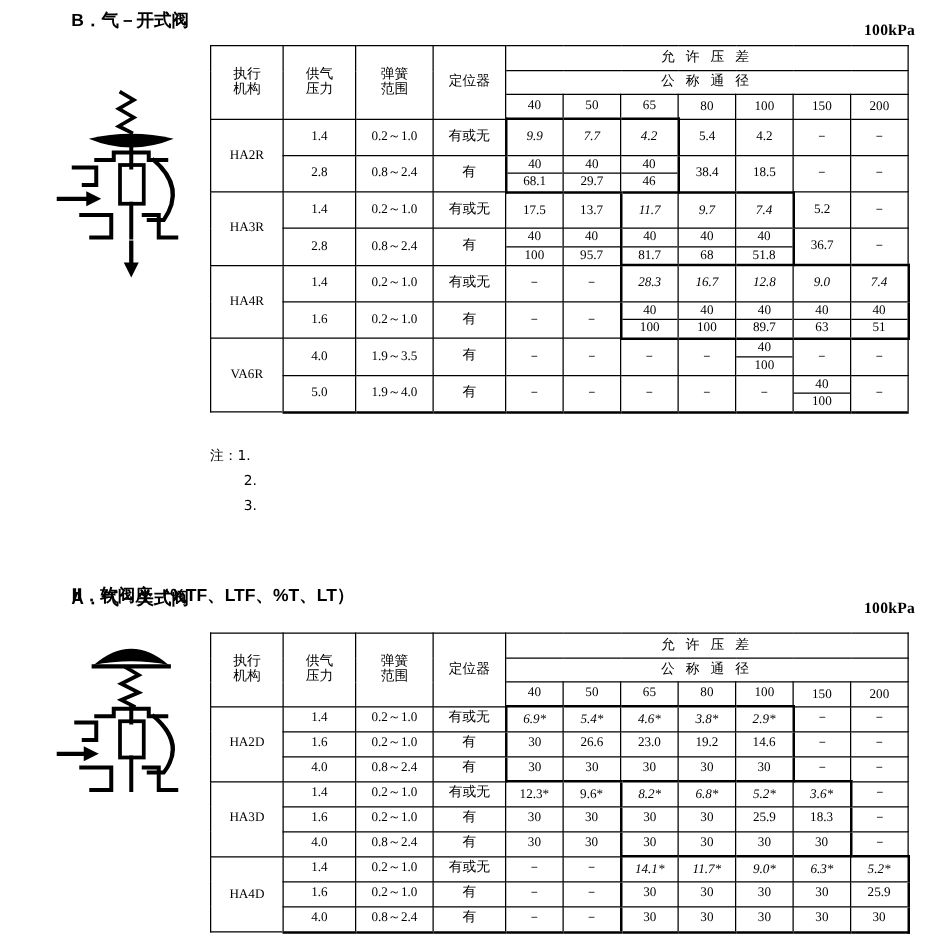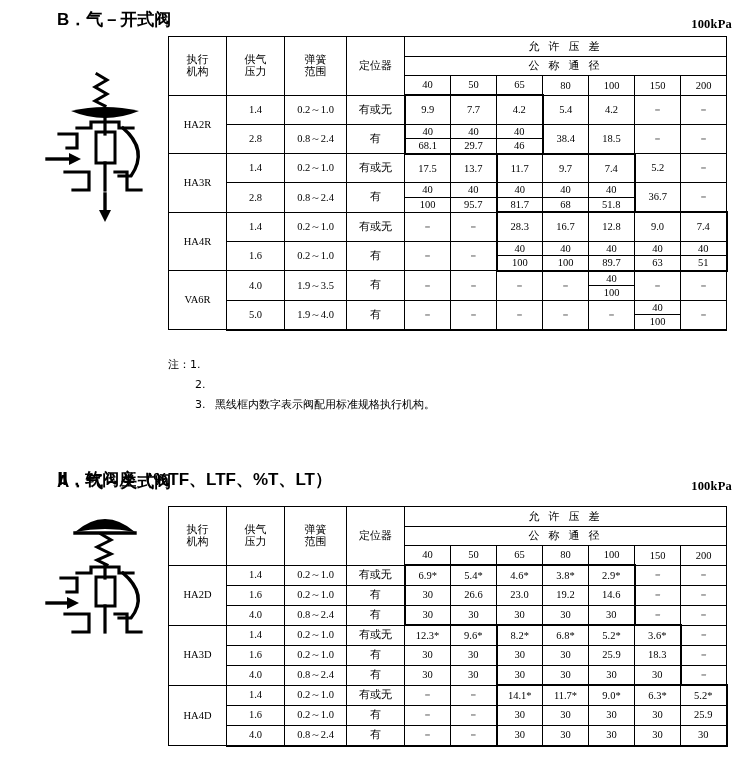--- a/index.html
+++ b/index.html
@@ -10,21 +10,21 @@
     color:#000;
     position:relative;
     overflow:hidden;
   }
   .page{position:relative;width:750px;height:757px;}
 
   
   .heading{
     position:absolute;
     font-family:"Liberation Sans","DejaVu Sans",sans-serif;
-    font-size:17px;font-weight:bold;color:#000;white-space:nowrap;
+    font-size:14px;font-weight:bold;color:#000;white-space:nowrap;
   }
   #sec-b{left:57px;top:8px;}
   #sec-2{left:57px;top:468px;text-align:right;}
   #sec-a{left:57px;top:470px;}
 
   .kpa{
     position:absolute;right:18px;
     font-family:"Liberation Serif","DejaVu Serif",serif;
     font-size:12.5px;font-weight:bold;letter-spacing:.2px;
   }
@@ -44,27 +44,27 @@
     color:#000;
   }
   table.t td,table.t th{
     border:1px solid #000;
     text-align:center;
     vertical-align:middle;
     padding:0;
     font-weight:normal;
     line-height:1.05;
   }
-  .cjk{font-family:Liberation Sans, sans-serif;font-size:11px;}
+  .cjk{font-family:Liberation Serif, serif;font-size:11px;}
   .hdr2{letter-spacing:3px;}
 
   
   .bl{border-left:2.2px solid #000 !important;}
   .br{border-right:2.2px solid #000 !important;}
-  .bt{border-top:2.2px solid #000 !important;}
+  .bt{border-top:2.2px solid #000 !important;font-style:italic;}
   .bb{border-bottom:2.2px solid #000 !important;}
 
   
   .split{padding:0 !important;}
   .split .sp-top,.split .sp-bot{height:50%;display:flex;align-items:center;justify-content:center;}
   .split .sp-top{border-bottom:1px solid #000;}
 
   
   .notes{
     position:absolute;left:168px;top:355px;width:570px;
@@ -352,21 +352,20 @@
   <div class="notes" id="notes-block">
       <div class="note-row n1">
         <span class="note-lbl">注：</span>
         <span class="note-num">1.</span>
       </div>
       <div class="note-row n2">
         <span class="note-num">2.</span>
       </div>
       <div class="note-row n3">
         <span class="note-num">3.</span>
-        <span>黑线框内数字表示阀配用标准规格执行机构。</span>
       </div>
     </div>
 
   <div class="heading" id="sec-2">Ⅱ．软阀座（%TF、LTF、%T、LT）</div>
   <div class="heading" id="sec-a">A．气－关式阀</div>
   <div class="kpa" id="kpa2">100kPa</div>
 
   <div class="diagram" id="diag2">
     <svg width="120" height="140" viewBox="0 0 120 140" xmlns="http://www.w3.org/2000/svg">
       <g stroke="#000" fill="none" stroke-width="3.2" stroke-linecap="square">

